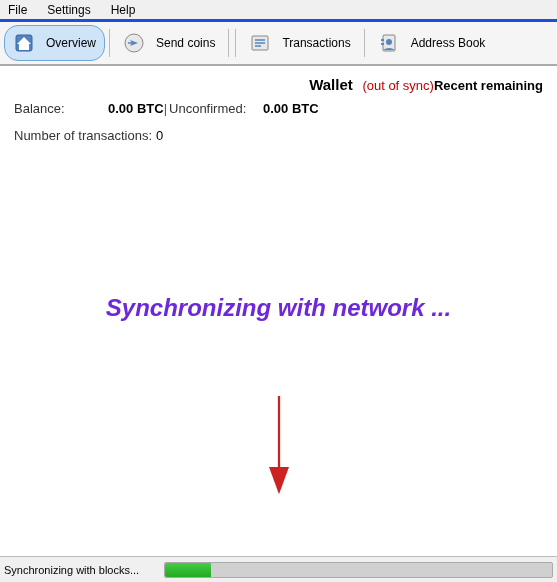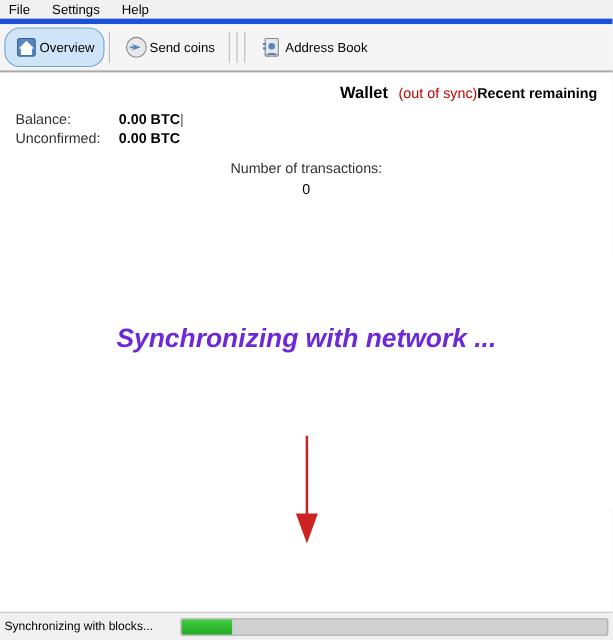--- a/index.html
+++ b/index.html
@@ -10,21 +10,21 @@
       font-size: 13px;
       background: #f0f0f0;
       overflow: hidden;
       display: flex;
       flex-direction: column;
     }
 
     
     .menu-bar {
       background: #f0f0f0;
-      border-bottom: 5px solid #1d4ed8;
+      border-bottom: 3px solid #1d4ed8;
       display: flex;
       align-items: center;
       padding: 2px 4px;
       gap: 12px;
       height: 22px;
     }
     .menu-item {
       font-size: 12px;
       color: #000;
       cursor: pointer;
@@ -37,21 +37,21 @@
       border-bottom: 2px solid #aaa;
       display: flex;
       align-items: center;
       padding: 3px 4px;
       gap: 2px;
       height: 44px;
     }
     .toolbar-btn {
       display: flex;
       align-items: center;
-      gap: 1px;
+      gap: 11px;
       padding: 4px 8px;
       border: 1px solid transparent;
       border-radius: 14px;
       cursor: pointer;
       font-size: 12px;
       background: transparent;
       color: #000;
       height: 36px;
     }
     .toolbar-btn.active {
@@ -102,21 +102,21 @@
       margin-left: 6px;
     }
     .recent-transactions {
       font-size: 13px;
       color: #000;
       font-weight: bold;
     }
 
     .wallet-info {
       display: flex;
-      flex-direction: column;
+      flex-direction: row;
       gap: 2px;
       margin-bottom: 8px;
     }
     .info-row {
       display: flex;
       align-items: center;
       gap: 4px;
     }
     .info-label {
       color: #333;
@@ -134,21 +134,20 @@
       color: #555;
       animation: blink 1s step-end infinite;
     }
     @keyframes blink { 50% { opacity: 0; } }
 
     .num-transactions {
       display: flex;
       align-items: center;
       gap: 4px;
       margin-top: 4px;
-      flex-direction: column;
     }
 
     
     .sync-message {
       position: absolute;
       top: 50%;
       left: 50%;
       transform: translate(-50%, -60%);
       text-align: center;
     }
@@ -251,20 +250,31 @@
       </svg>
     </span>
     <span>Send coins</span>
   </button>
 
   <div class="toolbar-separator"></div>
 
 
   <div class="toolbar-separator"></div>
 
+  <button class="toolbar-btn">
+    <span class="btn-icon">
+      <svg width="22" height="22" viewBox="0 0 22 22">
+        <rect x="3" y="4" width="16" height="14" rx="1" fill="#e8e8e8" stroke="#888" stroke-width="1"></rect>
+        <line x1="6" y1="8" x2="16" y2="8" stroke="#5585c0" stroke-width="1.5"></line>
+        <line x1="6" y1="11" x2="16" y2="11" stroke="#5585c0" stroke-width="1.5"></line>
+        <line x1="6" y1="14" x2="12" y2="14" stroke="#5585c0" stroke-width="1.5"></line>
+      </svg>
+    </span>
+    <span>Transactions</span>
+  </button>
 
   <div class="toolbar-separator"></div>
 
   <button class="toolbar-btn">
     <span class="btn-icon">
       <svg width="22" height="22" viewBox="0 0 22 22">
         <rect x="5" y="3" width="12" height="16" rx="1" fill="#e8e8e8" stroke="#888" stroke-width="1"></rect>
         <circle cx="11" cy="10" r="3" fill="#5585c0"></circle>
         <path d="M5,18 Q11,14 17,18" fill="#5585c0"></path>
         <rect x="3" y="7" width="3" height="2" rx="0.5" fill="#5585c0"></rect>

